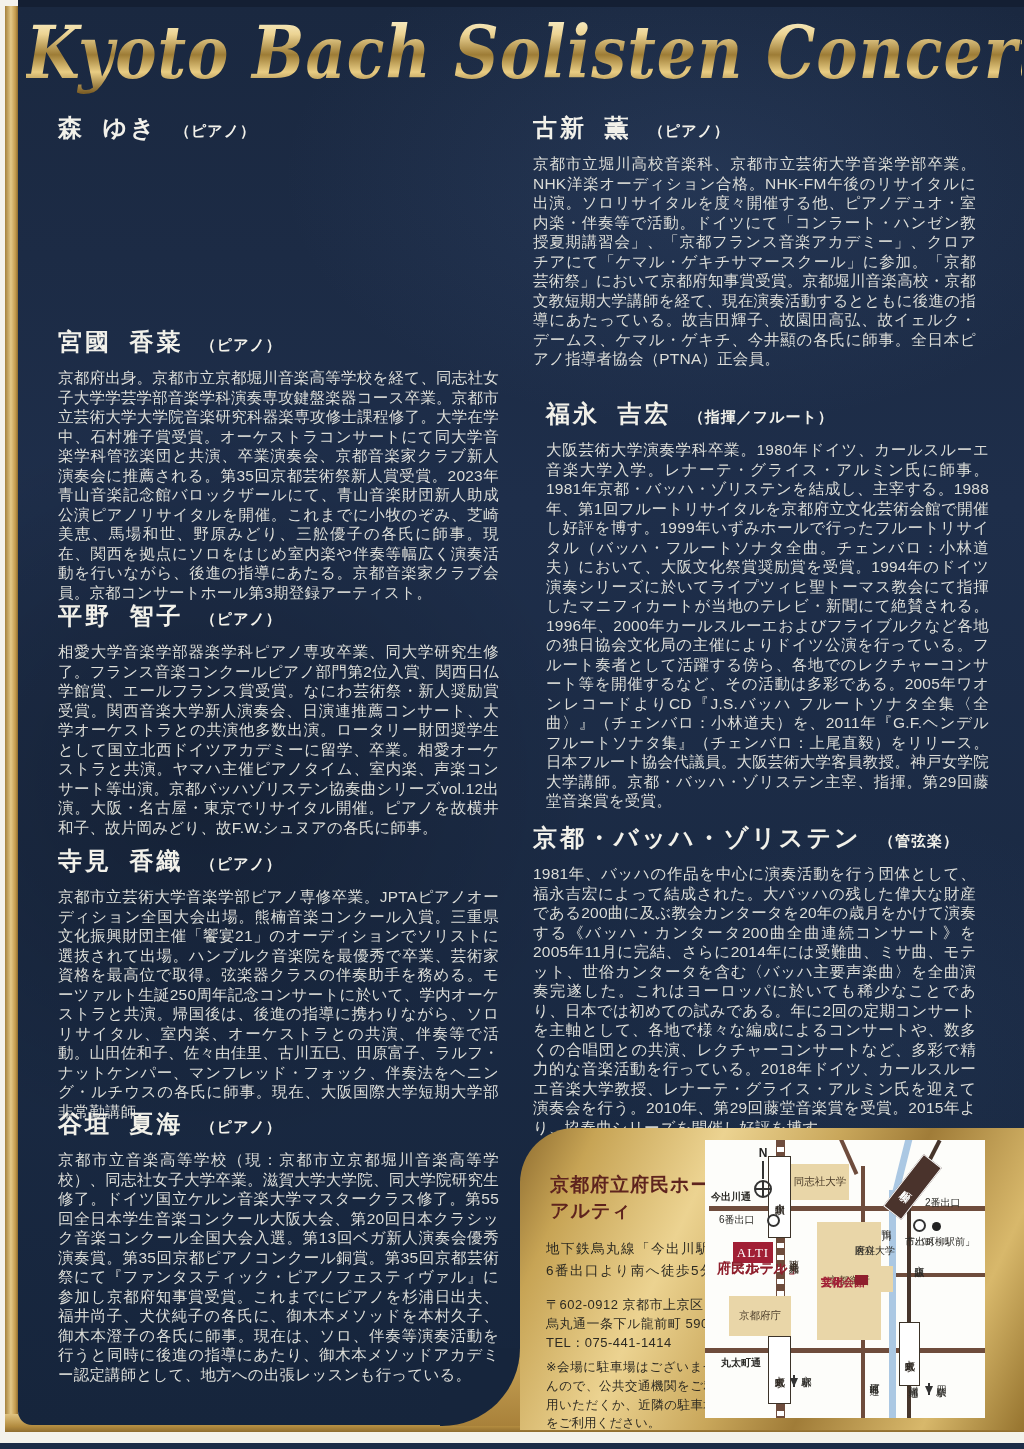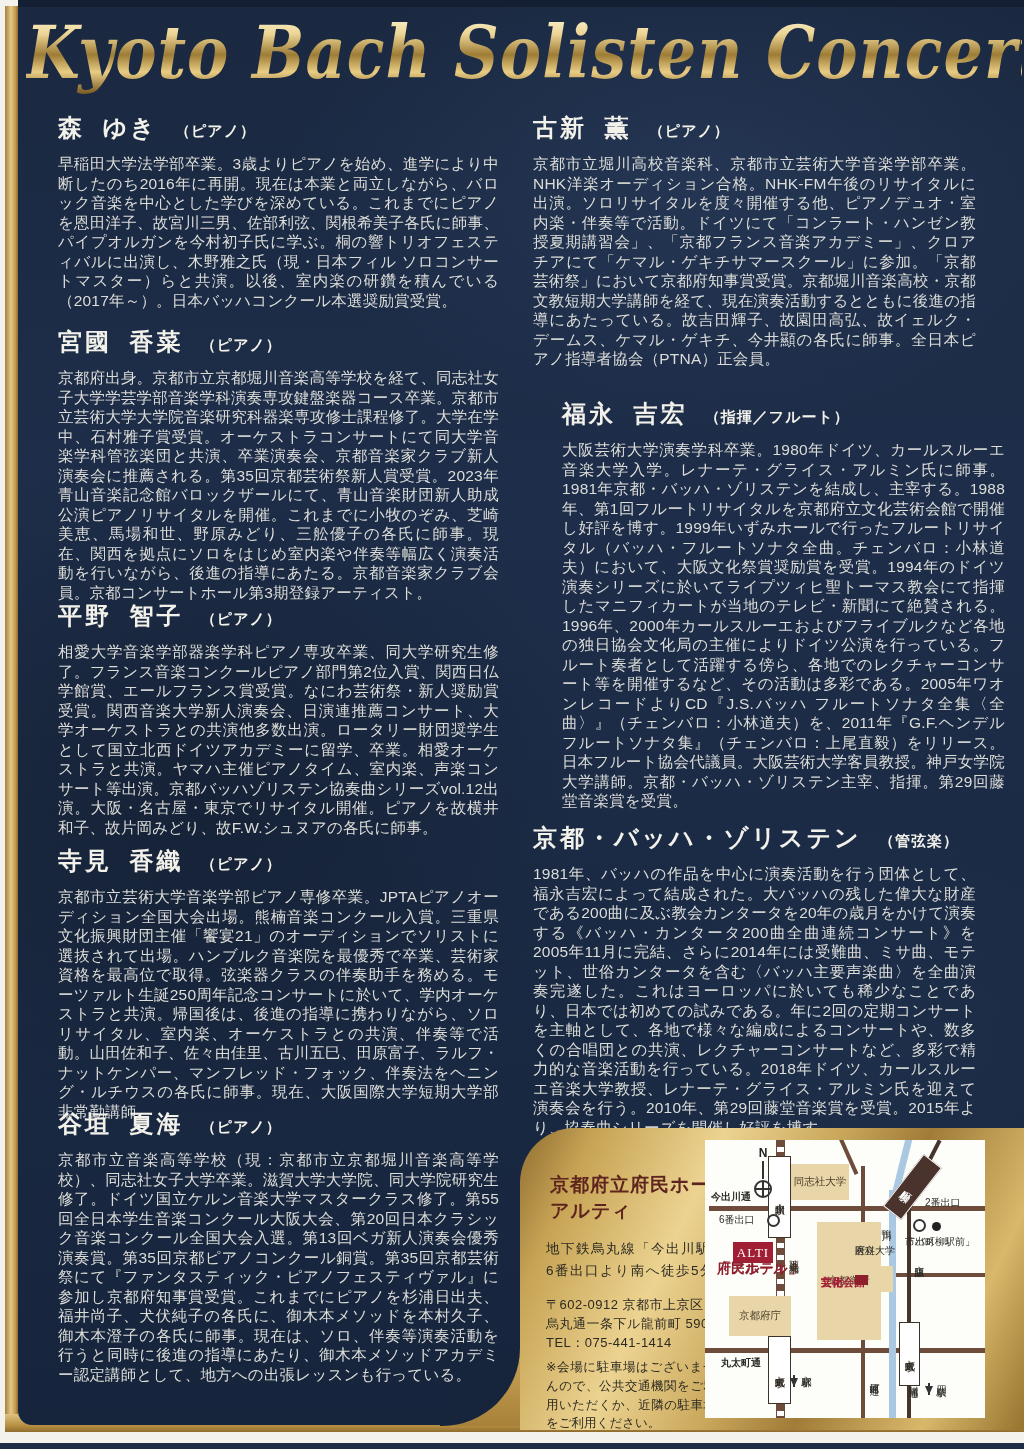--- a/index.html
+++ b/index.html
@@ -48,21 +48,21 @@
   .profile h2{
     margin:0 0 10px 0;color:#f2f1ea;font-weight:bold;
     font-family:Liberation Mono, monospace;
     font-size:24px;letter-spacing:3px;
   }
   .profile h2 .inst{font-size:15px;letter-spacing:1px;font-weight:bold;}
   .profile p{margin:0;color:#dcddd8;font-size:15.5px;line-height:19.5px;text-align:justify;letter-spacing:.2px;}
   
   .p-l1{left:58px;top:112px;} .p-l2{left:58px;top:326px;} .p-l3{left:58px;top:600px;}
   .p-l4{left:58px;top:845px;} .p-l5{left:58px;top:1108px;}
-  .p-r1{left:533px;top:112px;width:443px;} .p-r2{left:562px;top:398px;width:443px;} .p-r3{left:533px;top:782px;width:443px;margin-top:40px;}
+  .p-r1{left:533px;top:112px;width:443px;} .p-r2{left:546px;top:398px;width:443px;} .p-r3{left:533px;top:782px;width:443px;margin-top:40px;}
   
   .gold-panel{
     position:absolute;left:520px;top:1128px;width:504px;height:302px;z-index:4;
     border-top-left-radius:55px;
     background:linear-gradient(115deg,#8f6d30 0%,#c7a455 12%,#ecd391 32%,#c9a75b 50%,#a07c38 64%,#d8b86b 84%,#96742f 100%);
   }
   .v-name{position:absolute;left:30px;top:44px;color:#5e241e;font-weight:bold;font-size:19px;line-height:1.35;letter-spacing:1px;}
   .v-access{position:absolute;left:26px;top:110px;color:#2d2a22;font-size:13.5px;line-height:1.6;letter-spacing:1.5px;}
   .v-addr{position:absolute;left:26px;top:168px;color:#2d2a22;font-size:13px;line-height:1.45;letter-spacing:.5px;}
   .v-note{position:absolute;left:26px;top:230px;color:#2d2a22;font-size:12.5px;line-height:1.5;width:170px;text-align:justify;}
@@ -140,21 +140,20 @@
 <div class="gold-bottom-band"></div>
 <div class="bottom-navy-line"></div>
 <div class="navy-sheet"></div>
 <div class="top-edge"></div>
 <div class="corner-box"></div>
 
 <div class="title">Kyoto Bach Solisten Concert Series</div>
 
 <section class="profile p-l1">
   <h2><span>森 ゆき</span> <span class="inst">（ピアノ）</span></h2>
-  <p>早稲田大学法学部卒業。3歳よりピアノを始め、進学により中断したのち2016年に再開。現在は本業と両立しながら、バロック音楽を中心とした学びを深めている。これまでにピアノを恩田洋子、故宮川三男、佐部利弦、関根希美子各氏に師事、パイプオルガンを今村初子氏に学ぶ。桐の響トリオフェスティバルに出演し、木野雅之氏（現・日本フィル ソロコンサートマスター）らと共演。以後、室内楽の研鑽を積んでいる（2017年～）。日本バッハコンクール本選奨励賞受賞。</p>
 </section>
 <section class="profile p-l2">
   <h2><span>宮國 香菜</span> <span class="inst">（ピアノ）</span></h2>
   <p>京都府出身。京都市立京都堀川音楽高等学校を経て、同志社女子大学学芸学部音楽学科演奏専攻鍵盤楽器コース卒業。京都市立芸術大学大学院音楽研究科器楽専攻修士課程修了。大学在学中、石村雅子賞受賞。オーケストラコンサートにて同大学音楽学科管弦楽団と共演、卒業演奏会、京都音楽家クラブ新人演奏会に推薦される。第35回京都芸術祭新人賞受賞。2023年青山音楽記念館バロックザールにて、青山音楽財団新人助成公演ピアノリサイタルを開催。これまでに小牧のぞみ、芝崎美恵、馬場和世、野原みどり、三舩優子の各氏に師事。現在、関西を拠点にソロをはじめ室内楽や伴奏等幅広く演奏活動を行いながら、後進の指導にあたる。京都音楽家クラブ会員。京都コンサートホール第3期登録アーティスト。</p>
 </section>
 <section class="profile p-l3">
   <h2><span>平野 智子</span> <span class="inst">（ピアノ）</span></h2>
   <p>相愛大学音楽学部器楽学科ピアノ専攻卒業、同大学研究生修了。フランス音楽コンクールピアノ部門第2位入賞、関西日仏学館賞、エールフランス賞受賞。なにわ芸術祭・新人奨励賞受賞。関西音楽大学新人演奏会、日演連推薦コンサート、大学オーケストラとの共演他多数出演。ロータリー財団奨学生として国立北西ドイツアカデミーに留学、卒業。相愛オーケストラと共演。ヤマハ主催ピアノタイム、室内楽、声楽コンサート等出演。京都バッハゾリステン協奏曲シリーズvol.12出演。大阪・名古屋・東京でリサイタル開催。ピアノを故横井和子、故片岡みどり、故F.W.シュヌアの各氏に師事。</p>
 </section>
 <section class="profile p-l4">

